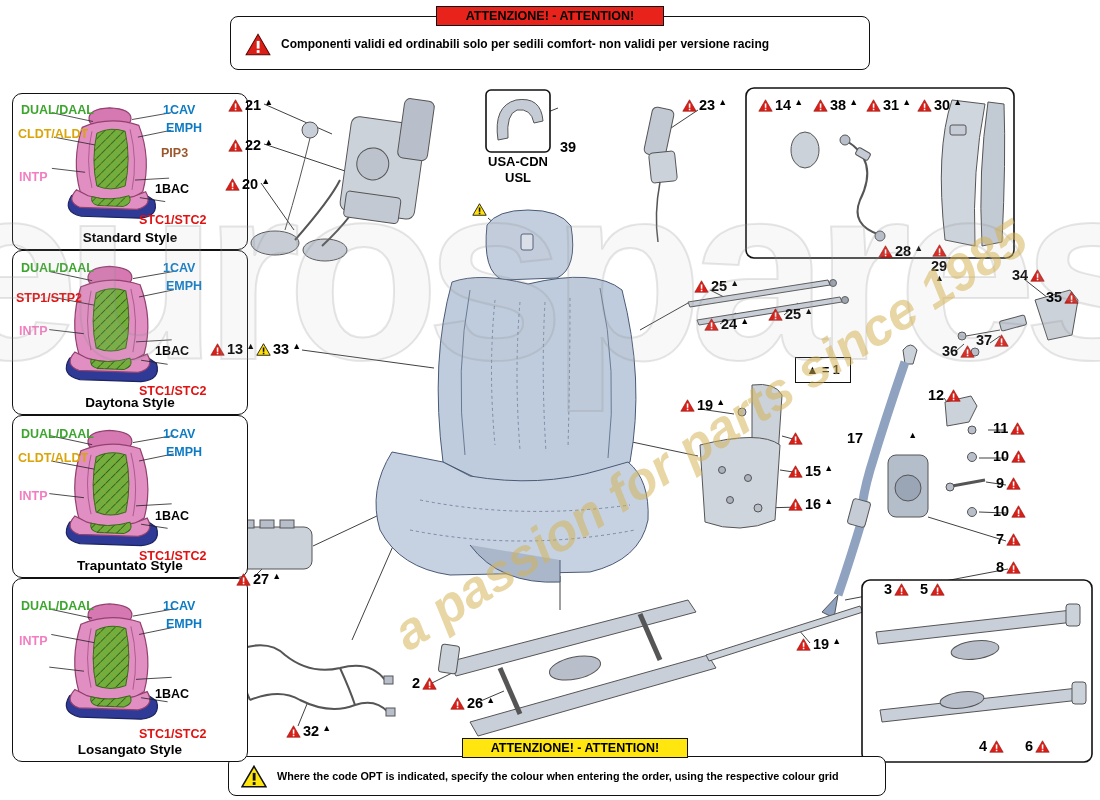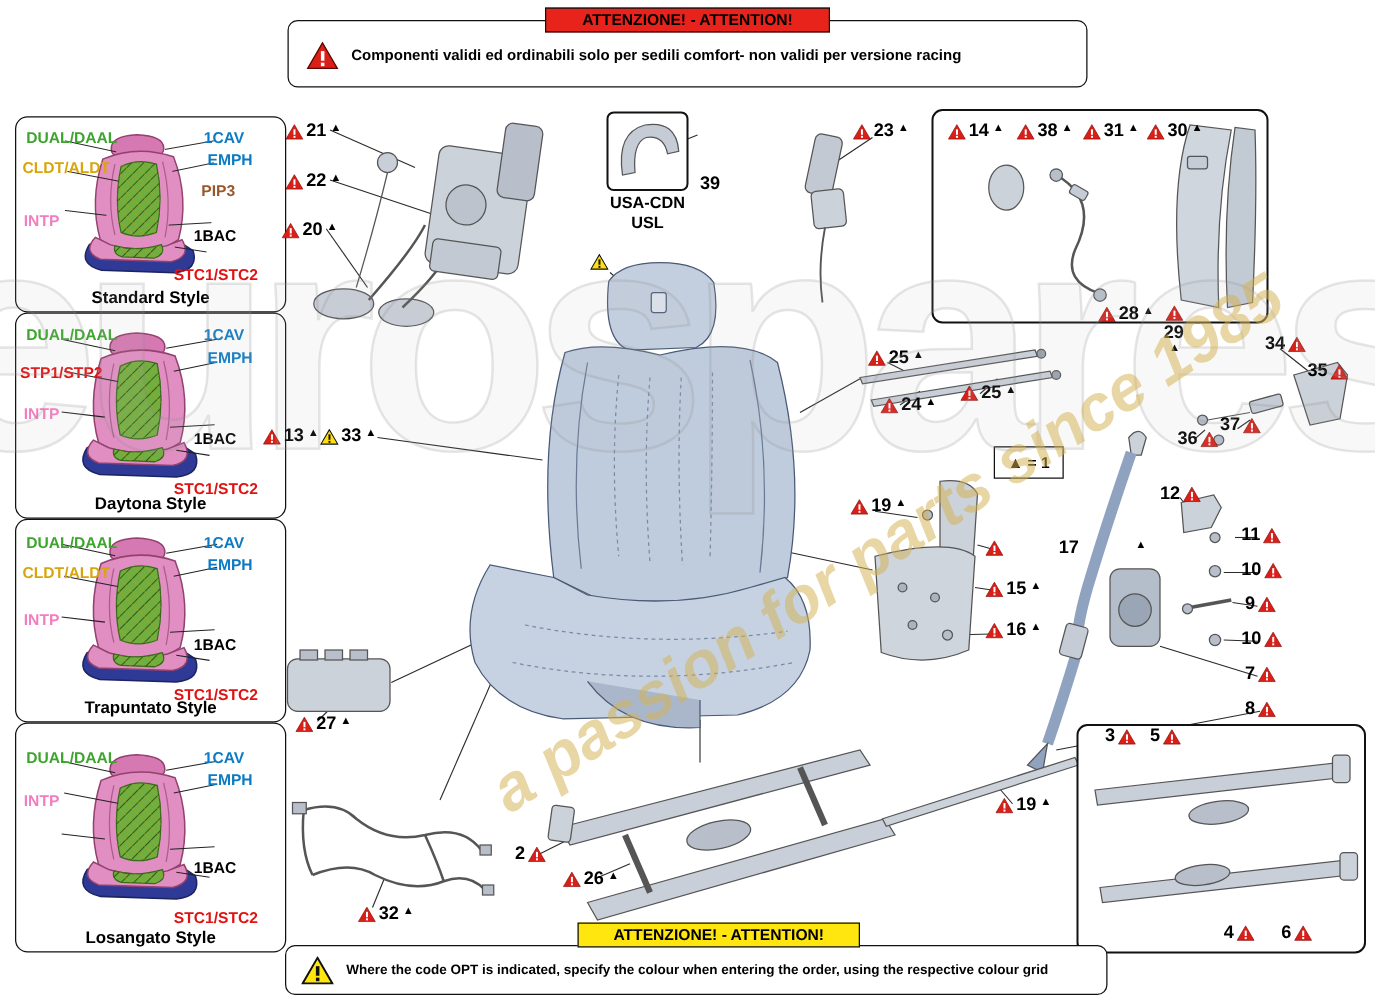--- a/index.html
+++ b/index.html
@@ -12,21 +12,21 @@
            font-size:250px;font-weight:bold;letter-spacing:-14px;line-height:.9;
            color:rgba(190,190,190,0.10);-webkit-text-stroke:2px rgba(140,140,140,0.22)}
   .wm-yellow{position:absolute;left:250px;top:405px;width:920px;z-index:8;pointer-events:none;
              font-size:52px;font-weight:bold;font-style:italic;text-align:center;white-space:nowrap;
              color:#d4b254;opacity:.52;transform:rotate(-33deg)}
 
   
   #diagram{position:absolute;left:0;top:0;z-index:1}
 
   
-  .style-panel{position:absolute;left:12px;width:217px;border:1.7px solid #111;border-radius:10px;
+  .style-panel{position:absolute;left:12px;width:236px;border:1.7px solid #111;border-radius:10px;
                background:#fff;z-index:3}
   .panel-seat{position:absolute;left:22px;right:22px;top:6px;bottom:24px;width:153px;height:calc(100% - 30px)}
   .code-label{position:absolute;font-weight:bold;font-size:12.5px;white-space:nowrap;z-index:2}
   .style-name{position:absolute;bottom:4px;left:0;right:0;text-align:center;font-weight:bold;font-size:13.5px}
 
   
   #callout-layer{position:absolute;inset:0;z-index:5;pointer-events:none}
   .callout{position:absolute;display:flex;align-items:center;gap:2px;white-space:nowrap}
   .callout .num{font-weight:bold;font-size:14.5px;color:#000000;line-height:1}
   .callout .qty{font-size:9px;color:#000;position:relative;top:-3px;margin-left:1px}

